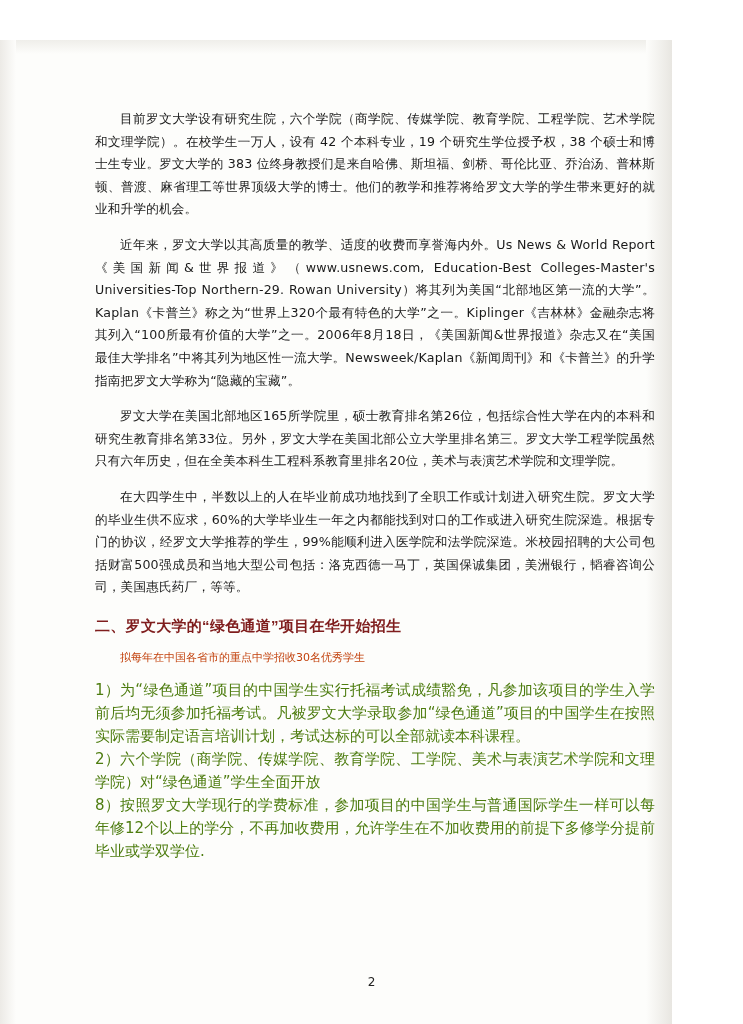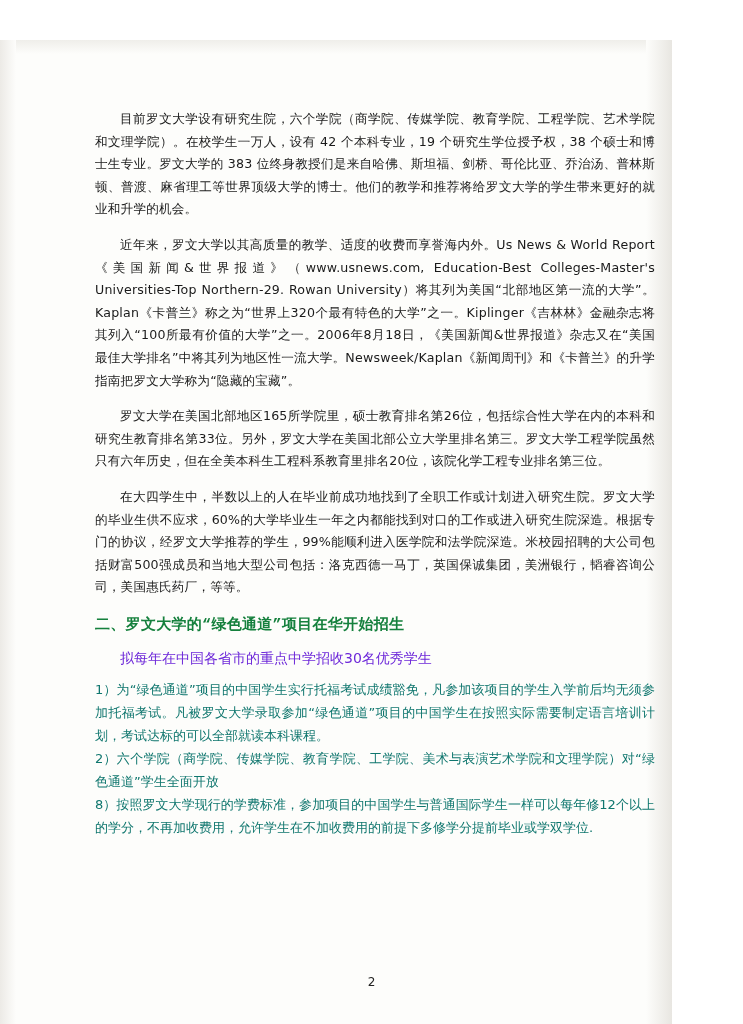--- a/index.html
+++ b/index.html
@@ -53,41 +53,41 @@
     color: #1a1a1a;
     text-align: justify;
     text-indent: 25px;
     letter-spacing: 0.2px;
     font-family: "DejaVu Sans", sans-serif;
   }
   h2.section {
     margin: 16px 0 10px 0;
     font-size: 15px;
     font-weight: bold;
-    color: #15803d;
+    color: #7f1d1d;
     letter-spacing: 0.3px;
     line-height: 22px;
-    font-family: Liberation Mono, monospace;
+    font-family: Liberation Sans, sans-serif;
   }
   p.sub {
     margin: 0 0 6px 0;
-    font-size: 14px;
+    font-size: 11px;
     line-height: 22.6px;
-    color: #6d28d9;
+    color: #c2410c;
     text-indent: 25px;
   }
   ol.numlist {
     margin: 10px 0 0 0;
     padding: 0;
     list-style: none;
   }
   ol.numlist li {
-    font-size: 13px;
+    font-size: 15px;
     line-height: 22.6px;
-    color: #0f766e;
+    color: #4d7c0f;
     text-align: justify;
     margin-bottom: 1px;
     text-indent: 0;
   }
   .pagenum {
     position: absolute;
     left: 0;
     top: 935px;
     width: 743px;
     text-align: center;
@@ -102,21 +102,21 @@
 <div class="page">
   <div class="scan-edge-top"></div>
   <div class="scan-edge-left"></div>
   <div class="scan-edge-right"></div>
   <div class="scan-edge-bottom"></div>
 
   <div class="content">
 
     <p class="body">目前罗文大学设有研究生院，六个学院（商学院、传媒学院、教育学院、工程学院、艺术学院和文理学院）。在校学生一万人，设有 42 个本科专业，19 个研究生学位授予权，38 个硕士和博士生专业。罗文大学的 383 位终身教授们是来自哈佛、斯坦福、剑桥、哥伦比亚、乔治汤、普林斯顿、普渡、麻省理工等世界顶级大学的博士。他们的教学和推荐将给罗文大学的学生带来更好的就业和升学的机会。</p>
     <p class="body">近年来，罗文大学以其高质量的教学、适度的收费而享誉海内外。Us News &amp; World Report《美国新闻&amp;世界报道》（www.usnews.com, Education-Best Colleges-Master's Universities-Top Northern-29. Rowan University）将其列为美国“北部地区第一流的大学”。Kaplan《卡普兰》称之为“世界上320个最有特色的大学”之一。Kiplinger《吉林林》金融杂志将其列入“100所最有价值的大学”之一。2006年8月18日，《美国新闻&amp;世界报道》杂志又在“美国最佳大学排名”中将其列为地区性一流大学。Newsweek/Kaplan《新闻周刊》和《卡普兰》的升学指南把罗文大学称为“隐藏的宝藏”。</p>
-    <p class="body">罗文大学在美国北部地区165所学院里，硕士教育排名第26位，包括综合性大学在内的本科和研究生教育排名第33位。另外，罗文大学在美国北部公立大学里排名第三。罗文大学工程学院虽然只有六年历史，但在全美本科生工程科系教育里排名20位，该院化学工程专业排名第三位。</p>
+    <p class="body">罗文大学在美国北部地区165所学院里，硕士教育排名第26位，包括综合性大学在内的本科和研究生教育排名第33位。另外，罗文大学在美国北部公立大学里排名第三。罗文大学工程学院虽然只有六年历史，但在全美本科生工程科系教育里排名20位，美术与表演艺术学院和文理学院。</p>
     <p class="body">在大四学生中，半数以上的人在毕业前成功地找到了全职工作或计划进入研究生院。罗文大学的毕业生供不应求，60%的大学毕业生一年之内都能找到对口的工作或进入研究生院深造。根据专门的协议，经罗文大学推荐的学生，99%能顺利进入医学院和法学院深造。米校园招聘的大公司包括财富500强成员和当地大型公司包括：洛克西德一马丁，英国保诚集团，美洲银行，韬睿咨询公司，美国惠氏药厂，等等。</p>
 
     <h2 class="section">二、罗文大学的“绿色通道”项目在华开始招生</h2>
 
 
     <p class="sub">拟每年在中国各省市的重点中学招收30名优秀学生</p>
 
     <ol class="numlist">
       <li>1）为“绿色通道”项目的中国学生实行托福考试成绩豁免，凡参加该项目的学生入学前后均无须参加托福考试。凡被罗文大学录取参加“绿色通道”项目的中国学生在按照实际需要制定语言培训计划，考试达标的可以全部就读本科课程。</li>
       <li>2）六个学院（商学院、传媒学院、教育学院、工学院、美术与表演艺术学院和文理学院）对“绿色通道”学生全面开放</li>

